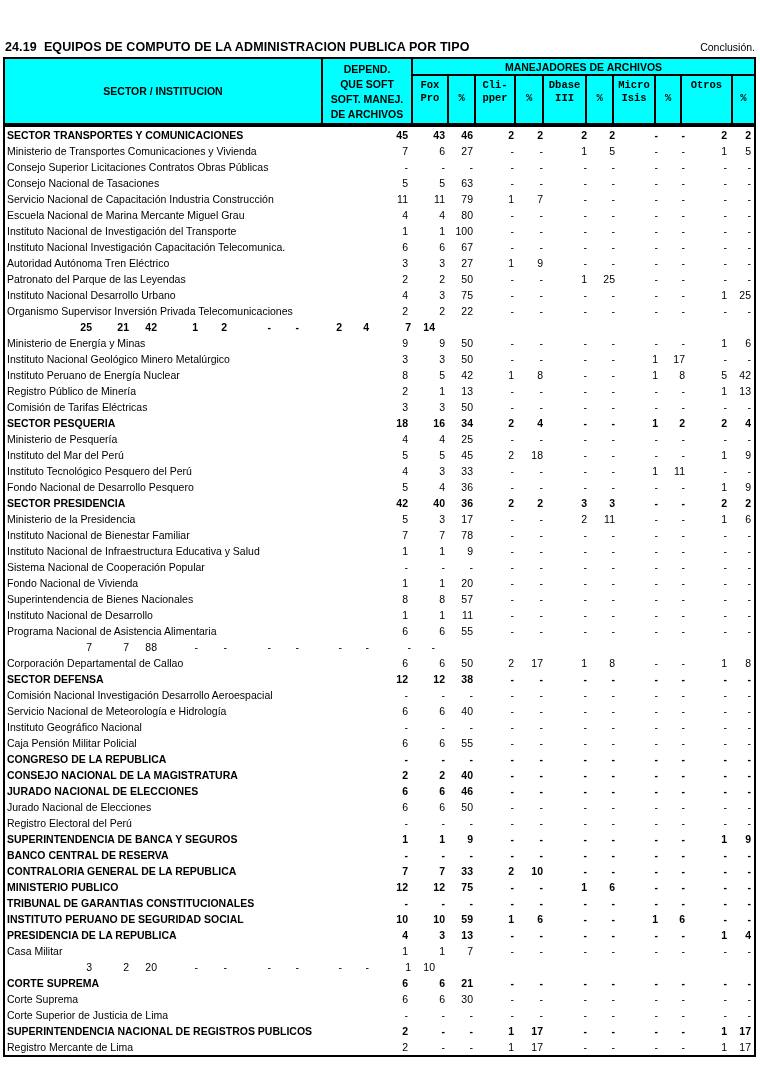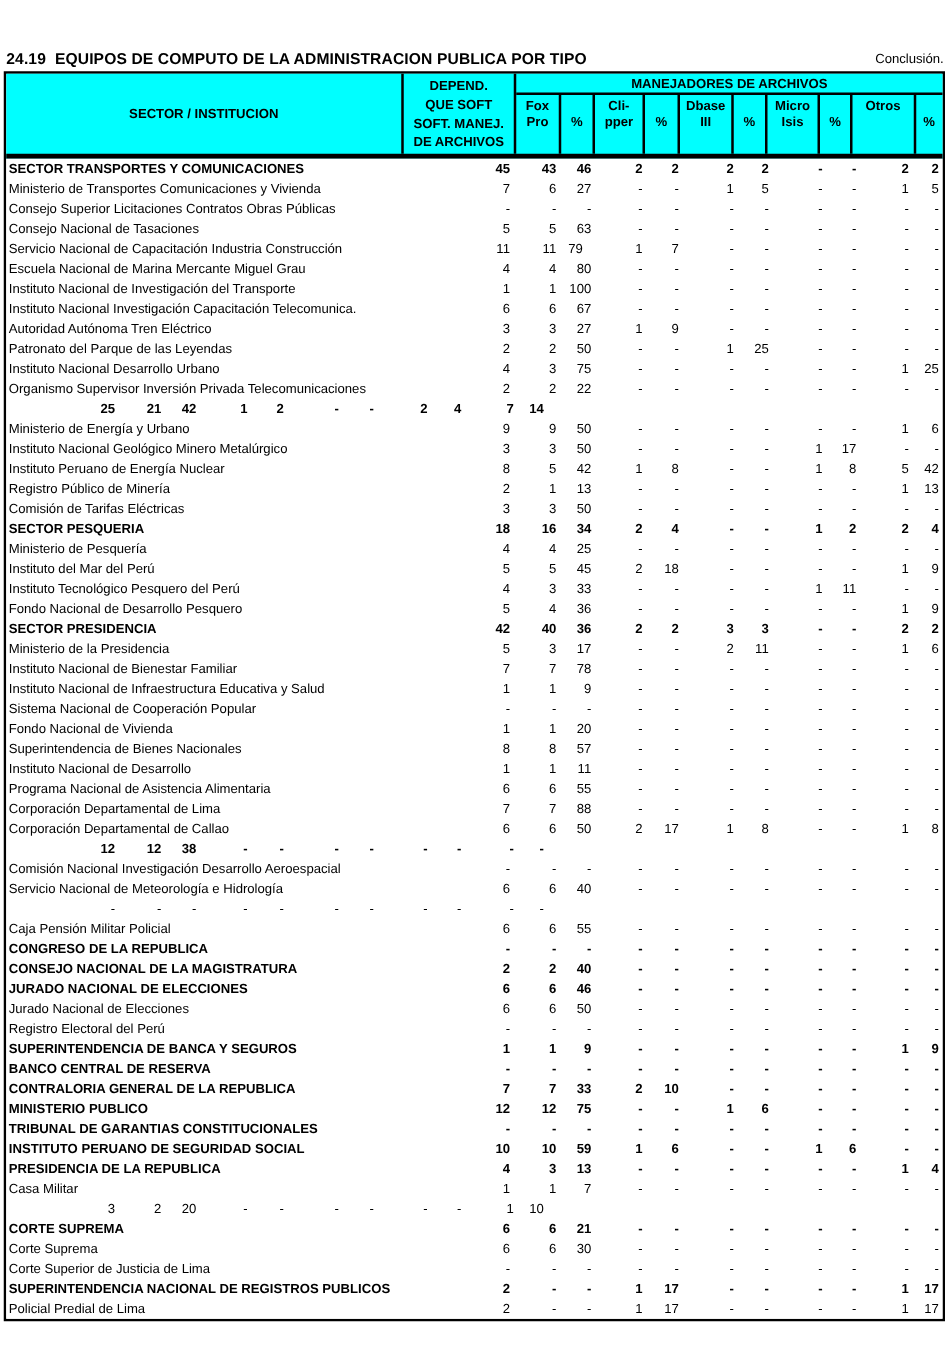--- a/index.html
+++ b/index.html
@@ -14,21 +14,21 @@
 
   .thead { display:flex; background:#00ffff; border-bottom:4px solid #000; height:68px; }
   .h-sector { width:316px; display:flex; align-items:center; justify-content:center;
               font-weight:bold; font-size:10.5px; }
   .h-depend { width:90px; border-left:2px solid #000; text-align:center; font-weight:bold;
               font-size:10.5px; padding-top:3px; }
   .h-depend div { line-height:15px; height:15px; }
   .h-group { width:343px; border-left:2px solid #000; display:flex; flex-direction:column; }
   .h-group-title { height:17px; border-bottom:2px solid #000; text-align:center;
                    font-weight:bold; font-size:10.5px; line-height:16px; }
-  .h-subrow { display:flex; flex:1; }
+  .h-subrow { display:flex; flex:1;font-family:Liberation Mono, monospace; }
   .h-sub { border-left:2px solid #000; text-align:center; font-weight:bold; font-size:10.5px; padding-top:3px; }
   .h-sub:first-child { border-left:none; }
   .h-sub div { line-height:13px; height:13px; }
 
   .tbody { background:#fff; }
   .row { display:flex; height:16px; line-height:16px; font-size:10.5px; white-space:nowrap; }
   .row.bold { font-weight:bold;align-items:flex-end; }
   .c-name { width:316px; padding-left:2px; overflow:hidden; }
   .c-num { text-align:right; padding-right:3px; }
 
@@ -155,21 +155,21 @@
           <div class="c-num" style="width: 28px;">-</div>
           <div class="c-num" style="width: 43px;">-</div>
           <div class="c-num" style="width: 27px;">-</div>
           <div class="c-num" style="width: 42px;">-</div>
           <div class="c-num" style="width: 24px;">-</div>
         </div>
         <div class="row">
           <div class="c-name">Servicio Nacional de Capacitación Industria Construcción</div>
           <div class="c-num" style="width: 90px;">11</div>
           <div class="c-num" style="width: 37px;">11</div>
-          <div class="c-num" style="width: 28px; text-align: center;">79</div>
+          <div class="c-num" style="width: 28px;">79</div>
           <div class="c-num" style="width: 41px;">1</div>
           <div class="c-num" style="width: 29px;">7</div>
           <div class="c-num" style="width: 44px;">-</div>
           <div class="c-num" style="width: 28px;">-</div>
           <div class="c-num" style="width: 43px;">-</div>
           <div class="c-num" style="width: 27px;">-</div>
           <div class="c-num" style="width: 42px;">-</div>
           <div class="c-num" style="width: 24px;">-</div>
         </div>
         <div class="row">
@@ -277,21 +277,21 @@
           <div class="c-num" style="width: 41px;">1</div>
           <div class="c-num" style="width: 29px;">2</div>
           <div class="c-num" style="width: 44px;">-</div>
           <div class="c-num" style="width: 28px;">-</div>
           <div class="c-num" style="width: 43px;">2</div>
           <div class="c-num" style="width: 27px;">4</div>
           <div class="c-num" style="width: 42px;">7</div>
           <div class="c-num" style="width: 24px;">14</div>
         </div>
         <div class="row">
-          <div class="c-name">Ministerio de Energía y Urbano</div>
+          <div class="c-name">Ministerio de Energía y Minas</div>
           <div class="c-num" style="width: 90px;">9</div>
           <div class="c-num" style="width: 37px;">9</div>
           <div class="c-num" style="width: 28px;">50</div>
           <div class="c-num" style="width: 41px;">-</div>
           <div class="c-num" style="width: 29px;">-</div>
           <div class="c-num" style="width: 44px;">-</div>
           <div class="c-num" style="width: 28px;">-</div>
           <div class="c-num" style="width: 43px;">-</div>
           <div class="c-num" style="width: 27px;">-</div>
           <div class="c-num" style="width: 42px;">1</div>
@@ -543,21 +543,20 @@
           <div class="c-num" style="width: 41px;">-</div>
           <div class="c-num" style="width: 29px;">-</div>
           <div class="c-num" style="width: 44px;">-</div>
           <div class="c-num" style="width: 28px;">-</div>
           <div class="c-num" style="width: 43px;">-</div>
           <div class="c-num" style="width: 27px;">-</div>
           <div class="c-num" style="width: 42px;">-</div>
           <div class="c-num" style="width: 24px;">-</div>
         </div>
         <div class="row">
-          <div class="c-name">Corporación Departamental de Lima</div>
           <div class="c-num" style="width: 90px;">7</div>
           <div class="c-num" style="width: 37px;">7</div>
           <div class="c-num" style="width: 28px;">88</div>
           <div class="c-num" style="width: 41px;">-</div>
           <div class="c-num" style="width: 29px;">-</div>
           <div class="c-num" style="width: 44px;">-</div>
           <div class="c-num" style="width: 28px;">-</div>
           <div class="c-num" style="width: 43px;">-</div>
           <div class="c-num" style="width: 27px;">-</div>
           <div class="c-num" style="width: 42px;">-</div>
@@ -571,20 +570,21 @@
           <div class="c-num" style="width: 41px;">2</div>
           <div class="c-num" style="width: 29px;">17</div>
           <div class="c-num" style="width: 44px;">1</div>
           <div class="c-num" style="width: 28px;">8</div>
           <div class="c-num" style="width: 43px;">-</div>
           <div class="c-num" style="width: 27px;">-</div>
           <div class="c-num" style="width: 42px;">1</div>
           <div class="c-num" style="width: 24px;">8</div>
         </div>
         <div class="row bold">
+          <div class="c-name">SECTOR DEFENSA</div>
           <div class="c-num" style="width: 90px;">12</div>
           <div class="c-num" style="width: 37px;">12</div>
           <div class="c-num" style="width: 28px;">38</div>
           <div class="c-num" style="width: 41px;">-</div>
           <div class="c-num" style="width: 29px;">-</div>
           <div class="c-num" style="width: 44px;">-</div>
           <div class="c-num" style="width: 28px;">-</div>
           <div class="c-num" style="width: 43px;">-</div>
           <div class="c-num" style="width: 27px;">-</div>
           <div class="c-num" style="width: 42px;">-</div>
@@ -612,20 +612,21 @@
           <div class="c-num" style="width: 41px;">-</div>
           <div class="c-num" style="width: 29px;">-</div>
           <div class="c-num" style="width: 44px;">-</div>
           <div class="c-num" style="width: 28px;">-</div>
           <div class="c-num" style="width: 43px;">-</div>
           <div class="c-num" style="width: 27px;">-</div>
           <div class="c-num" style="width: 42px;">-</div>
           <div class="c-num" style="width: 24px;">-</div>
         </div>
         <div class="row">
+          <div class="c-name">Instituto Geográfico Nacional</div>
           <div class="c-num" style="width: 90px;">-</div>
           <div class="c-num" style="width: 37px;">-</div>
           <div class="c-num" style="width: 28px;">-</div>
           <div class="c-num" style="width: 41px;">-</div>
           <div class="c-num" style="width: 29px;">-</div>
           <div class="c-num" style="width: 44px;">-</div>
           <div class="c-num" style="width: 28px;">-</div>
           <div class="c-num" style="width: 43px;">-</div>
           <div class="c-num" style="width: 27px;">-</div>
           <div class="c-num" style="width: 42px;">-</div>
@@ -890,21 +891,21 @@
           <div class="c-num" style="width: 41px;">1</div>
           <div class="c-num" style="width: 29px;">17</div>
           <div class="c-num" style="width: 44px;">-</div>
           <div class="c-num" style="width: 28px;">-</div>
           <div class="c-num" style="width: 43px;">-</div>
           <div class="c-num" style="width: 27px;">-</div>
           <div class="c-num" style="width: 42px;">1</div>
           <div class="c-num" style="width: 24px;">17</div>
         </div>
         <div class="row">
-          <div class="c-name">Policial Predial de Lima</div>
+          <div class="c-name">Registro Mercante de Lima</div>
           <div class="c-num" style="width: 90px;">2</div>
           <div class="c-num" style="width: 37px;">-</div>
           <div class="c-num" style="width: 28px;">-</div>
           <div class="c-num" style="width: 41px;">1</div>
           <div class="c-num" style="width: 29px;">17</div>
           <div class="c-num" style="width: 44px;">-</div>
           <div class="c-num" style="width: 28px;">-</div>
           <div class="c-num" style="width: 43px;">-</div>
           <div class="c-num" style="width: 27px;">-</div>
           <div class="c-num" style="width: 42px;">1</div>

